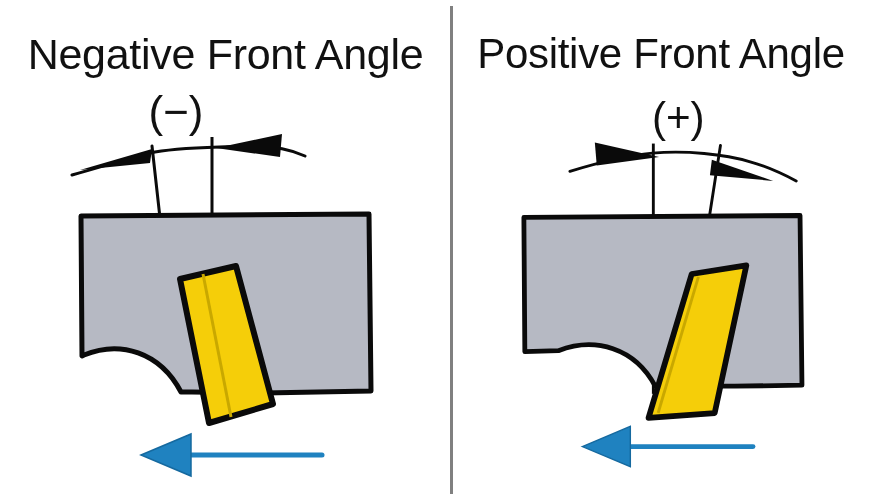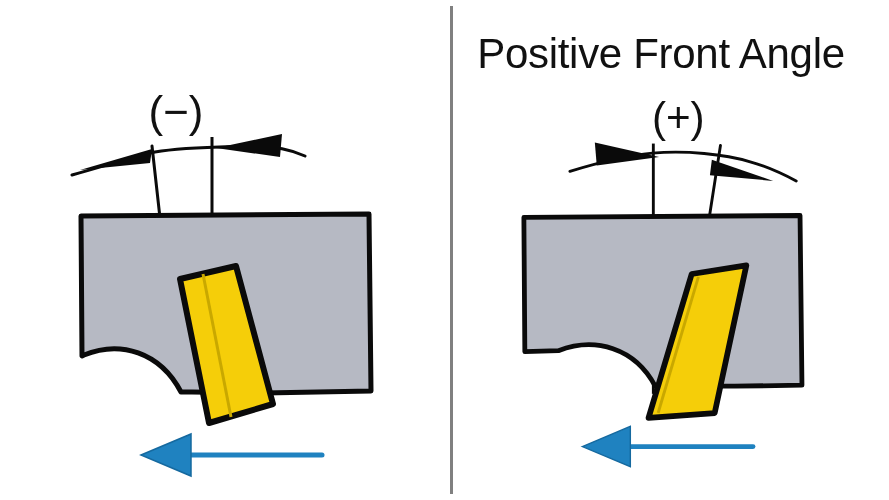--- a/index.html
+++ b/index.html
@@ -58,20 +58,21 @@
     height: 500px;
   }
 </style>
 </head>
 <body>
 
 <div id="figure">
 
   <div class="panel" id="panel-negative">
 
+    <div class="panel-title">Negative Front Angle</div>
 
     <svg class="panel-svg" viewBox="0 0 451 500">
 
       <text x="176" y="127" text-anchor="middle" font-family="Liberation Sans, sans-serif" font-size="44" fill="#111111">(−)</text>
 
       <path d="M 72 175 C 105 166, 135 156, 155 152 C 185 147, 225 147, 250 146 C 275 146, 292 150, 305 156" fill="none" stroke="#0a0a0a" stroke-width="3" stroke-linecap="round"></path>
 
       <polygon points="80,170 152,149 150,163" fill="#0a0a0a"></polygon>
 
       <polygon points="216,148 282,134 280,157" fill="#0a0a0a"></polygon>

